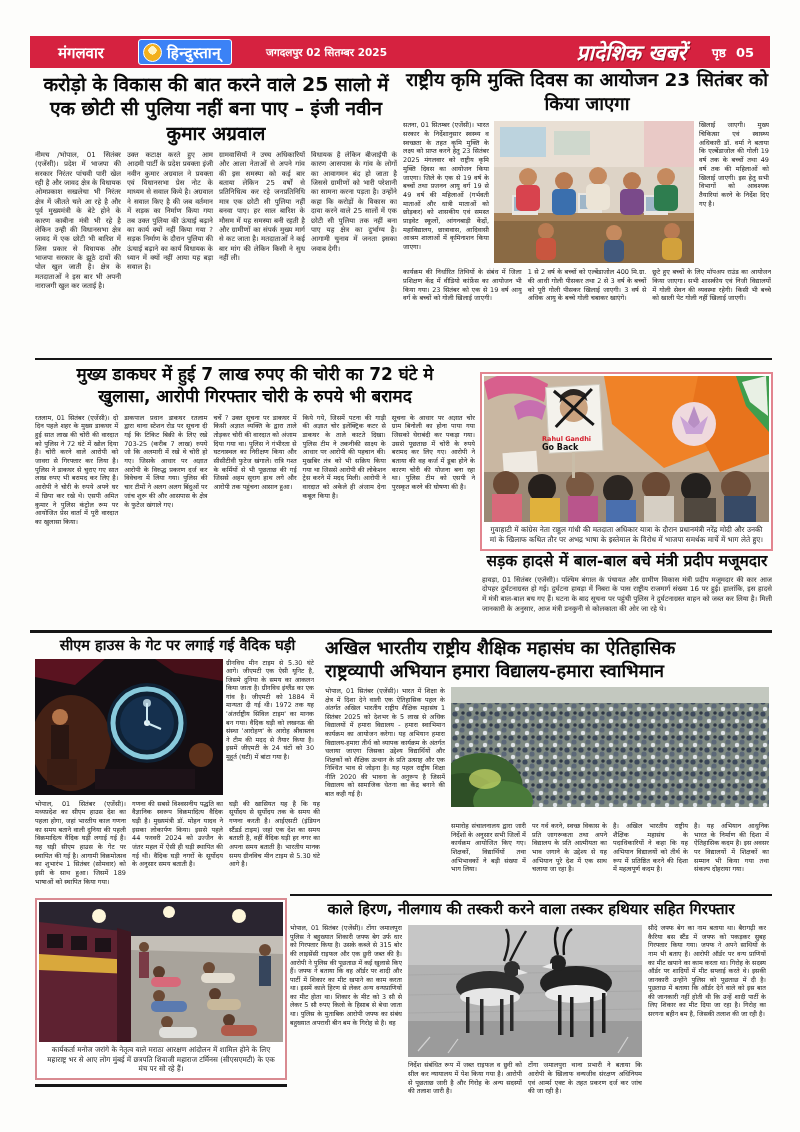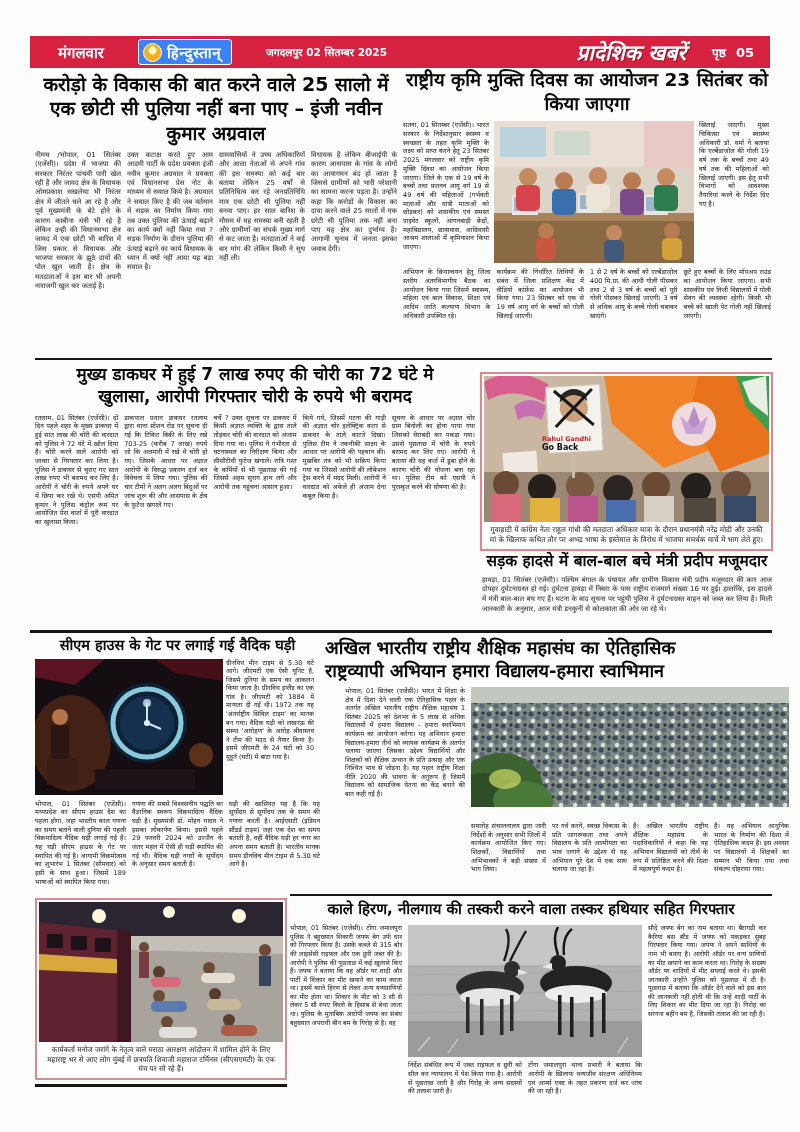--- a/index.html
+++ b/index.html
@@ -88,21 +88,20 @@
             <rect x="42" y="117" width="20" height="22" rx="5" fill="#c9563f"></rect>
           <circle cx="120" cy="112" r="8" fill="#c58a5f"></circle>
             <rect x="110" y="119" width="20" height="22" rx="5" fill="#42597c"></rect>
           <circle cx="178" cy="110" r="8" fill="#b97b52"></circle>
             <rect x="168" y="117" width="20" height="22" rx="5" fill="#d2a13c"></rect>
         </svg>
       </div>
       <div class="col col-sm" style="width:70px;flex:none;height:142px;overflow:hidden;">खिलाई जाएगी। मुख्य चिकित्सा एवं स्वास्थ्य अधिकारी डॉ. वर्मा ने बताया कि एल्बेंडाजोल की गोली 19 वर्ष तक के बच्चों तथा 49 वर्ष तक की महिलाओं को खिलाई जाएगी। इस हेतु सभी विभागों को आवश्यक तैयारियां करने के निर्देश दिए गए है।</div>
     </div>
     <div class="cols" style="margin-top:5px;height:92px;overflow:hidden;">
-      <div class="col col-sm">अभियान के क्रियान्वयन हेतु जिला स्तरीय अंतरविभागीय बैठक का आयोजन किया गया जिसमें स्वास्थ्य, महिला एवं बाल विकास, शिक्षा एवं आदिम जाति कल्याण विभाग के अधिकारी उपस्थित रहे।</div>
       <div class="col col-sm">कार्यक्रम की निर्धारित तिथियों के संबंध में जिला प्रशिक्षण केंद्र में वीडियो कांफ्रेंस का आयोजन भी किया गया। 23 सितंबर को एक से 19 वर्ष आयु वर्ग के बच्चों को गोली खिलाई जाएगी।</div>
       <div class="col col-sm">1 से 2 वर्ष के बच्चों को एल्बेंडाजोल 400 मि.ग्रा. की आधी गोली पीसकर तथा 2 से 3 वर्ष के बच्चों को पूरी गोली पीसकर खिलाई जाएगी। 3 वर्ष से अधिक आयु के बच्चे गोली चबाकर खाएंगे।</div>
       <div class="col col-sm">छूटे हुए बच्चों के लिए मॉपअप राउंड का आयोजन किया जाएगा। सभी शासकीय एवं निजी विद्यालयों में गोली सेवन की व्यवस्था रहेगी। किसी भी बच्चे को खाली पेट गोली नहीं खिलाई जाएगी।</div>
     </div>
   </div>
 
   <div class="abs rule" style="left:35px;top:358px;width:737px;height:2px;"></div>
 
   <div class="abs" style="left:35px;top:364px;width:440px;">
     <div class="hl" style="font-size:17px;">मुख्य डाकघर  में हुई 7 लाख रुपए की चोरी का 72 घंटे मे</div>
@@ -188,21 +187,21 @@
           <line x1="112" y1="64" x2="112" y2="44" stroke="#cfe9f2" stroke-width="2"></line>
           <line x1="112" y1="64" x2="126" y2="70" stroke="#cfe9f2" stroke-width="2"></line>
           <circle cx="166" cy="96" r="12" fill="#8a4a22" opacity=".6"></circle>
           <rect x="60" y="110" width="100" height="20" fill="#1d1218"></rect>
         </svg>
       </div>
       <div class="col col-sm" style="width:88px;flex:none;height:136px;overflow:hidden;font-size:6.4px;">ग्रीनविच मीन टाइम से 5.30 घंटे आगे। जीएमटी एक ऐसी यूनिट है, जिसमे दुनिया के समय का आकलन किया जाता है। ग्रीनविच इंग्लैंड का एक गांव है। जीएमटी को 1884 में मान्यता दी गई थी। 1972 तक यह 'अंतर्राष्ट्रीय सिविल टाइम' का मानक बन गया। वैदिक घड़ी को लखनऊ की संस्था 'आरोहण' के आरोह श्रीवास्तव ने टीम की मदद से तैयार किया है। इसमें जीएमटी के 24 घंटों को 30 मुहूर्त (घटी) में बांटा गया है।</div>
     </div>
     <div class="cols" style="margin-top:5px;height:100px;overflow:hidden;">
       <div class="col col-sm">भोपाल, 01 सितंबर (एजेंसी)। मध्यप्रदेश का सीएम हाउस देश का पहला होगा, जहां भारतीय काल गणना का समय बताने वाली दुनिया की पहली विक्रमादित्य वैदिक घड़ी लगाई गई है। यह घड़ी सीएम हाउस के गेट पर स्थापित की गई है। आगामी विक्रमोत्सव का शुभारंभ 1 सितंबर (सोमवार) को इसी के साथ हुआ। जिसमें 189 भाषाओं को स्थापित किया गया।</div>
-      <div class="col col-sm">गणना की सबसे विश्वसनीय पद्धति का वैज्ञानिक स्वरूप विक्रमादित्य वैदिक घड़ी है। मुख्यमंत्री डॉ. मोहन यादव ने इसका लोकार्पण किया। इससे पहले 29 फरवरी 2024 को उज्जैन के जंतर महल में ऐसी ही घड़ी स्थापित की गई थी। वैदिक घड़ी नगरों के सूर्योदय के अनुसार समय बताती है।</div>
+      <div class="col col-sm">गणना की सबसे विश्वसनीय पद्धति का वैज्ञानिक स्वरूप विक्रमादित्य वैदिक घड़ी है। मुख्यमंत्री डॉ. मोहन यादव ने इसका लोकार्पण किया। इससे पहले 44 फरवरी 2024 को उज्जैन के जंतर महल में ऐसी ही घड़ी स्थापित की गई थी। वैदिक घड़ी नगरों के सूर्योदय के अनुसार समय बताती है।</div>
       <div class="col col-sm">घड़ी की खासियत यह है कि यह सूर्योदय से सूर्योदय तक के समय की गणना करती है। आईएसटी (इंडियन स्टैंडर्ड टाइम) जहां एक देश का समय बताती है, वहीं वैदिक घड़ी हर नगर का अपना समय बताती है। भारतीय मानक समय ग्रीनविच मीन टाइम से 5.30 घंटे आगे है।</div>
     </div>
   </div>
 
   <div class="abs photoframe" style="left:35px;top:898px;width:252px;border-color:#d98b92;">
     <div style="width:244px;height:140px;">
       <svg width="244" height="140" viewBox="0 0 244 140">
         <rect width="244" height="140" fill="#8f8a84"></rect>
         <rect width="244" height="34" fill="#2a2530"></rect>
         <circle cx="60" cy="14" r="7" fill="#fdf6da"></circle>
@@ -234,21 +233,21 @@
           <circle cx="105" cy="45" r="5" fill="#6b4a35"></circle>
       </svg>
     </div>
     <div class="capt" style="font-size:7.2px;">कार्यकर्ता मनोज जरांगे के नेतृत्व वाले मराठा आरक्षण आंदोलन में शामिल होने के लिए महाराष्ट्र भर से आए लोग मुंबई में छत्रपति शिवाजी महाराज टर्मिनस (सीएसएमटी) के एक मंच पर सो रहे हैं।</div>
   </div>
   <div class="abs rule" style="left:35px;top:1084px;width:252px;height:3px;"></div>
 
   <div class="abs" style="left:325px;top:636px;width:447px;">
     <div class="hl" style="font-size:18px;text-align:left;">अखिल भारतीय राष्ट्रीय शैक्षिक महासंघ का ऐतिहासिक</div>
     <div class="hl" style="font-size:18px;text-align:left;">राष्ट्रव्यापी अभियान  हमारा विद्यालय-हमारा स्वाभिमान</div>
-    <div style="display:flex;gap:6px;margin-top:5px;margin-left:20px;">
+    <div style="display:flex;gap:6px;margin-top:5px;">
       <div class="col col-sm" style="width:120px;flex:none;height:200px;overflow:hidden;font-size:6.4px;">भोपाल, 01 सितंबर (एजेंसी)। भारत में शिक्षा के क्षेत्र में दिशा देने वाली एक ऐतिहासिक पहल के अंतर्गत अखिल भारतीय राष्ट्रीय शैक्षिक महासंघ 1 सितंबर 2025 को देशभर के 5 लाख से अधिक विद्यालयों में हमारा विद्यालय - हमारा स्वाभिमान कार्यक्रम का आयोजन करेगा। यह अभियान हमारा विद्यालय-हमारा तीर्थ को व्यापक कार्यक्रम के अंतर्गत चलाया जाएगा जिसका उद्देश्य विद्यार्थियों और शिक्षकों को शैक्षिक उत्थान के प्रति उत्साह और एक निश्चित भाव से जोड़ना है। यह पहल राष्ट्रीय शिक्षा नीति 2020 की भावना के अनुरूप है जिसमें विद्यालय को सामाजिक चेतना का केंद्र बनाने की बात कही गई है।</div>
       <div style="width:318px;flex:none;">
         <div style="width:318px;height:120px;">
           <svg width="318" height="120" viewBox="0 0 318 120">
             <defs>
               <pattern id="crowd" width="14" height="12" patternUnits="userSpaceOnUse">
                 <rect width="14" height="12" fill="#7f8a82"></rect>
                 <circle cx="4" cy="3" r="2.6" fill="#3e4a5c"></circle>
                 <circle cx="11" cy="7" r="2.6" fill="#5c6878"></circle>
                 <circle cx="6" cy="10" r="2.2" fill="#dfe3e8"></circle>

